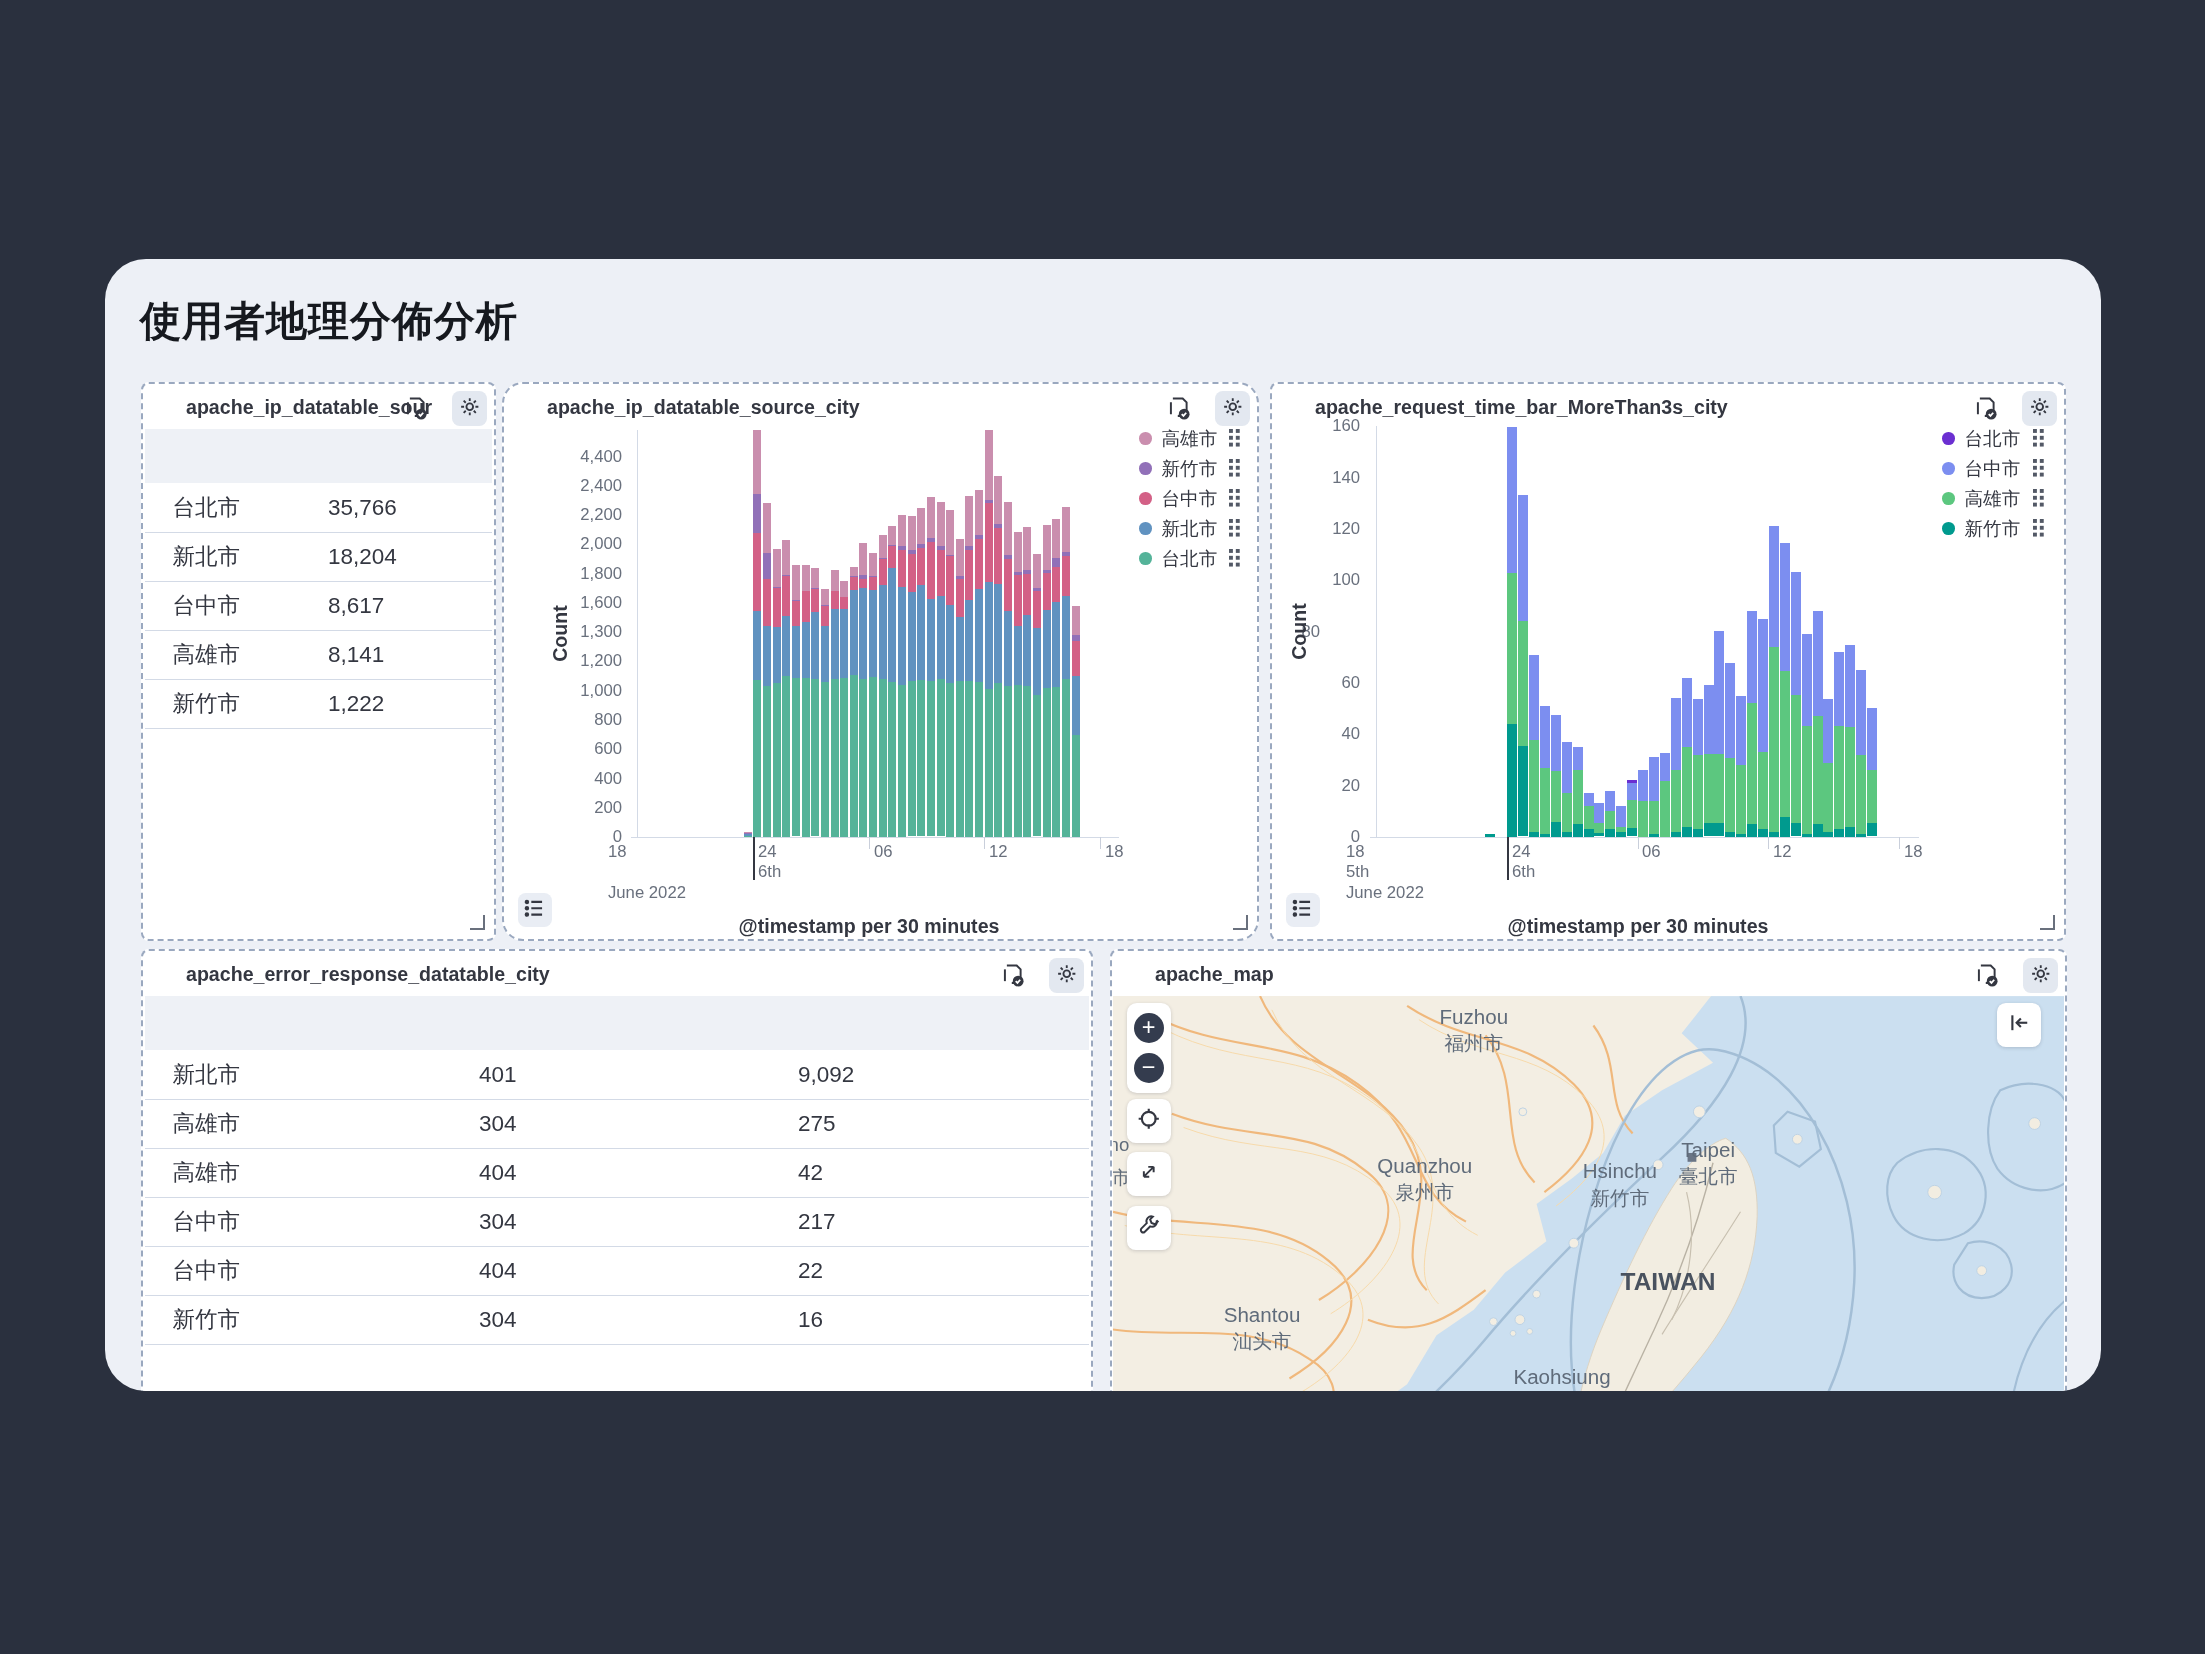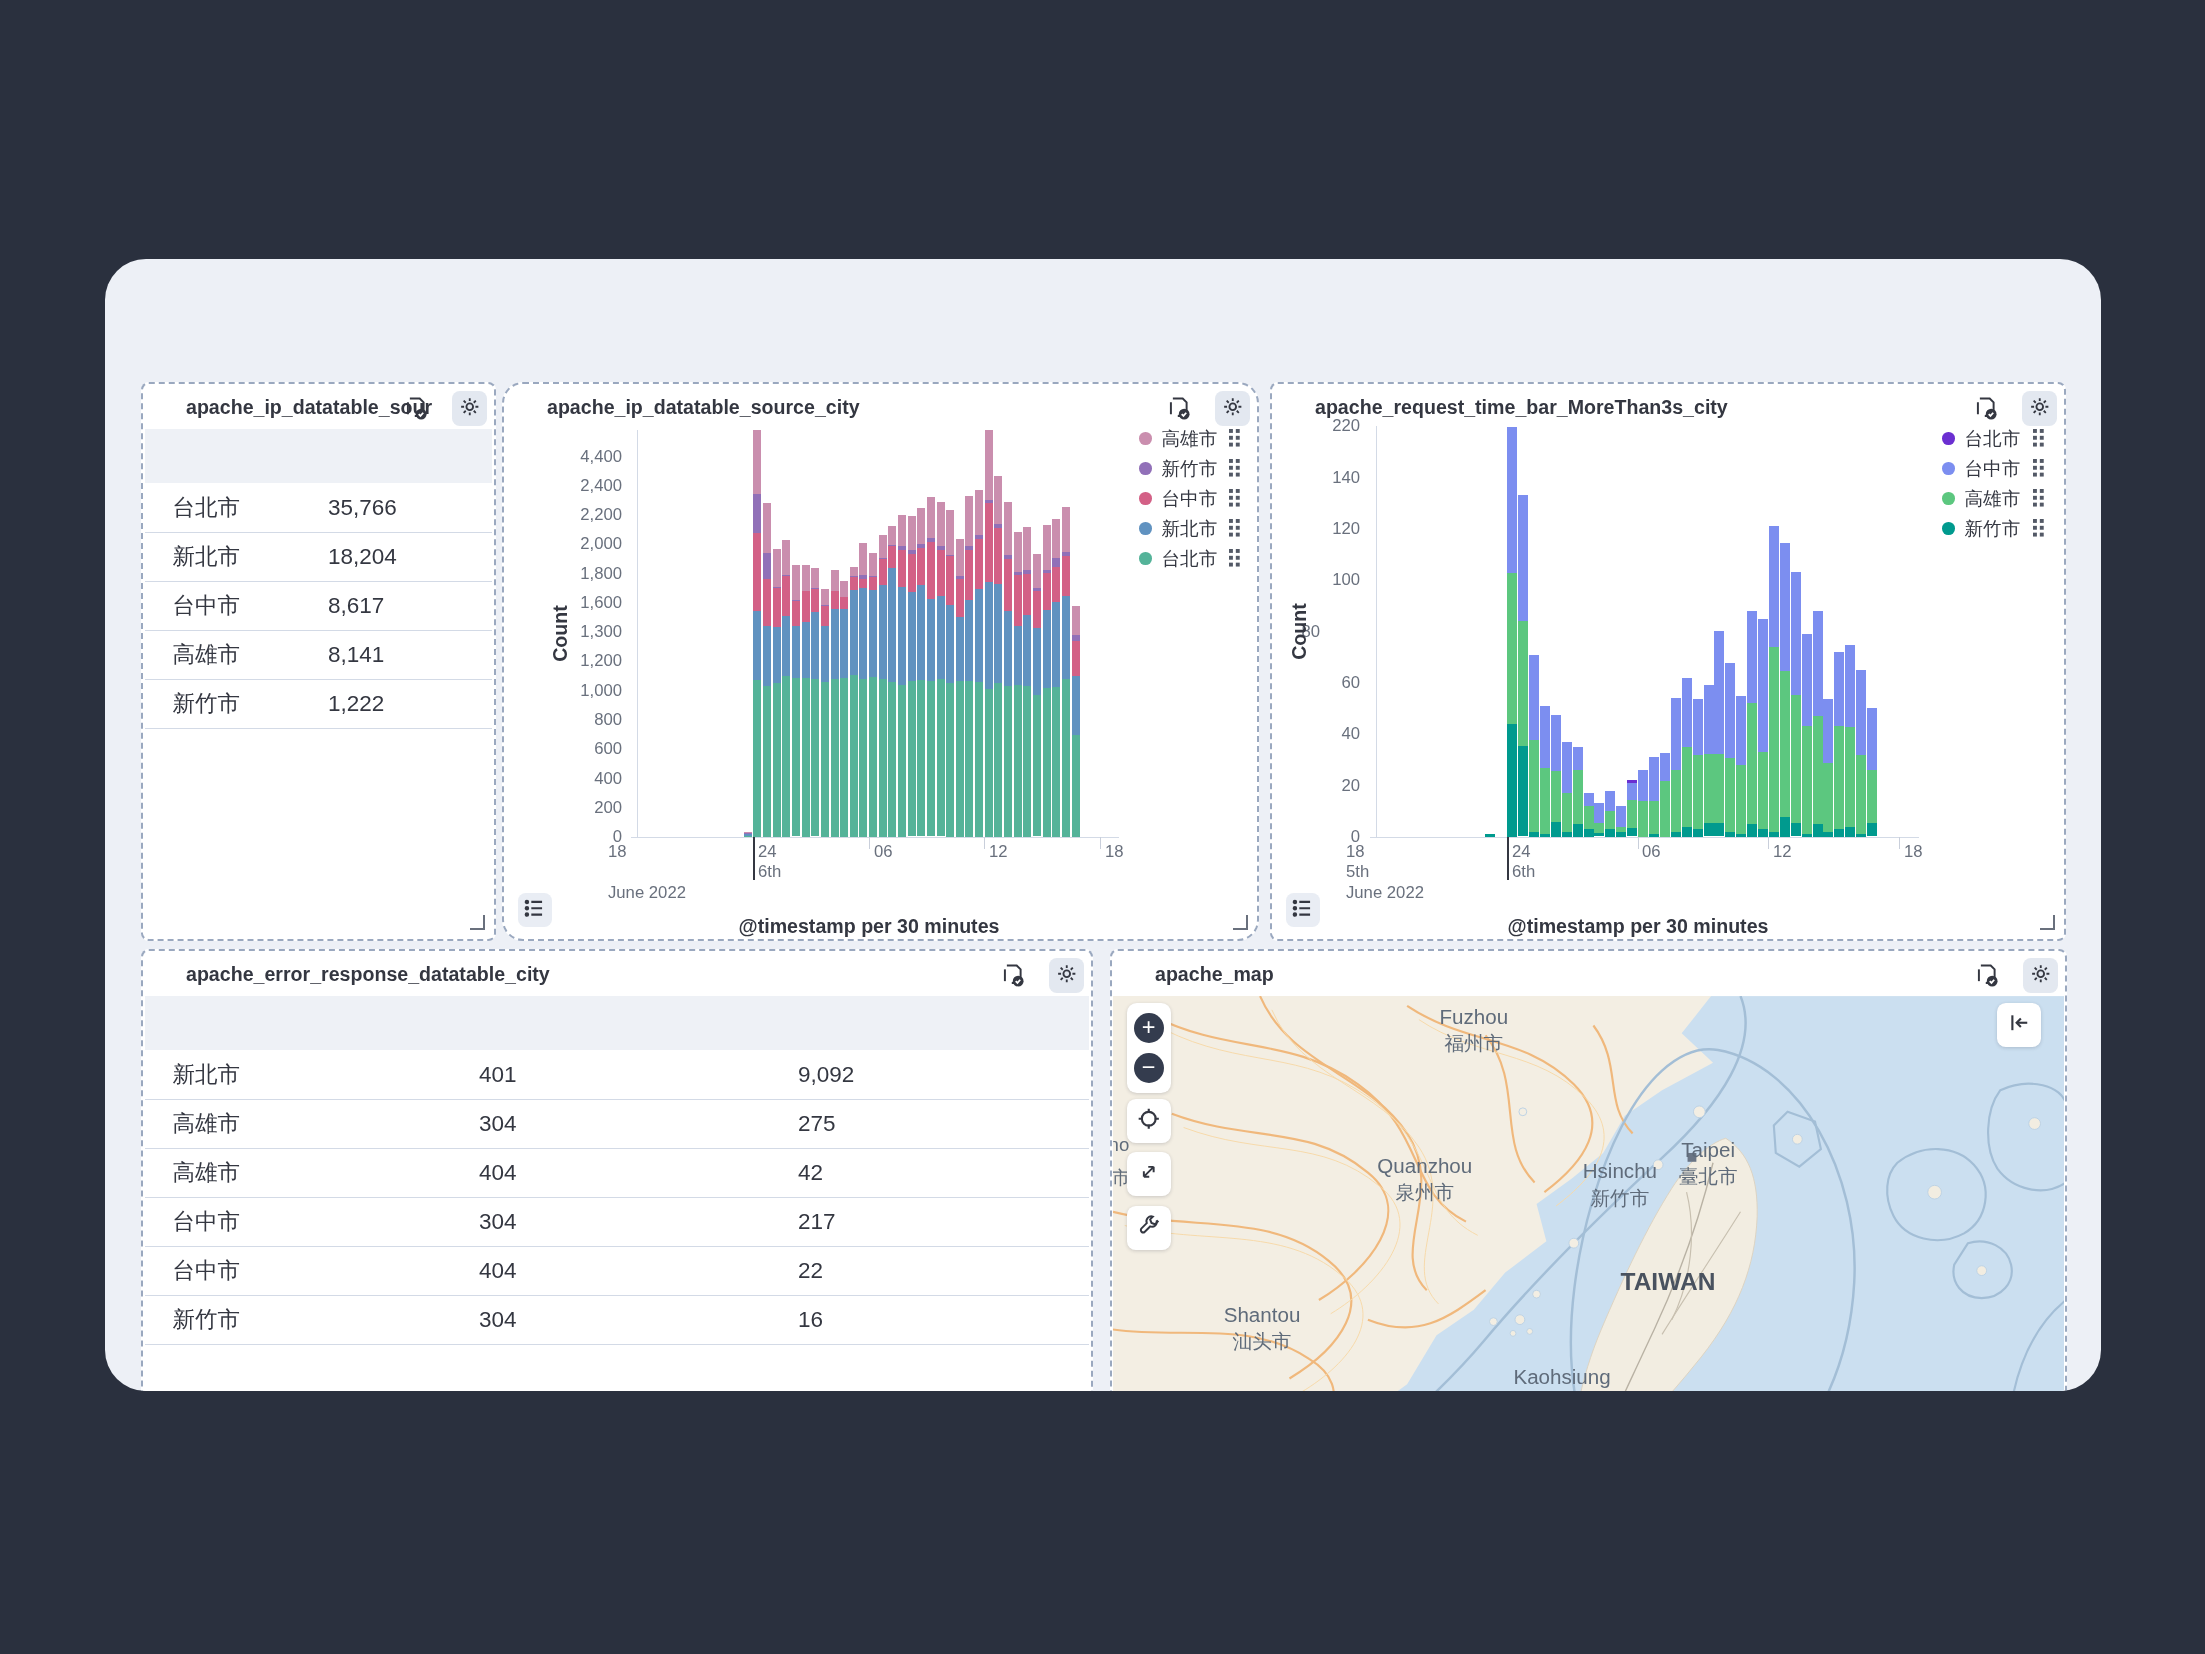--- a/index.html
+++ b/index.html
@@ -34,20 +34,21 @@
   .resize-handle{position:absolute;right:8.8px;bottom:8.8px;width:13.7px;height:13.7px;border-right:2.9px solid #69707d;border-bottom:2.9px solid #69707d;cursor:nwse-resize;}
   .map-wrap{position:absolute;left:1px;top:45px;right:1px;bottom:1px;overflow:hidden;}
   .map-btn{position:absolute;background:#fff;border-radius:8.8px;box-shadow:0 1px 3.9px rgba(20,30,50,.18);display:flex;align-items:center;justify-content:center;cursor:pointer;}
   .zoom-group{position:absolute;left:13.7px;top:6.9px;width:44px;height:90px;background:#fff;border-radius:9.8px;box-shadow:0 1px 3.9px rgba(20,30,50,.18);display:flex;flex-direction:column;align-items:center;justify-content:space-evenly;}
   .zoom-circle{width:30px;height:30px;border-radius:50%;background:#343c4e;color:#fff;font-size:23.5px;line-height:28px;text-align:center;cursor:pointer;user-select:none;}
 </style>
 </head>
 <body>
 
 <div class="card">
+  <h1 class="dash-title">使用者地理分佈分析</h1>
 
   <section class="panel" id="panel-ip-table" style="left:36px;top:123px;width:355px;height:559px;">
     <span class="panel-title">apache_ip_datatable_sour...</span>
     <span class="hicon" style="right:65px;"><svg viewBox="0 0 27 27">
           <path d="M7 3.5 h10 l4 4 v12 a2 2 0 0 1 -2 2 h-7" fill="none" stroke="#343741" stroke-width="2"></path>
           <path d="M5 7.5 v12" stroke="#343741" stroke-width="2"></path>
           <circle cx="18.5" cy="19.5" r="5.5" fill="#343741"></circle>
           <path d="M16 19.5 l1.8 1.8 2.8-3.2" stroke="#fff" stroke-width="1.8" fill="none"></path>
         </svg></span>
     <span class="gearbox">
@@ -461,21 +462,21 @@
         <div class="axis-y" style="left: 104px; top: 42px; height: 411px;"></div>
         <div class="axis-x" style="left: 98px; top: 453px; width: 549px;"></div>
         <div class="ytick" style="right: 704px; top: 443px; width: auto;">0</div>
         <div class="ytick" style="right: 704px; top: 392px; width: auto;">20</div>
         <div class="ytick" style="right: 704px; top: 340px; width: auto;">40</div>
         <div class="ytick" style="right: 704px; top: 289px; width: auto;">60</div>
         <div class="ytick" style="right: 744px; top: 238px; width: auto;">80</div>
         <div class="ytick" style="right: 704px; top: 186px; width: auto;">100</div>
         <div class="ytick" style="right: 704px; top: 135px; width: auto;">120</div>
         <div class="ytick" style="right: 704px; top: 84px; width: auto;">140</div>
-        <div class="ytick" style="right: 704px; top: 32px; width: auto;">220</div>
+        <div class="ytick" style="right: 704px; top: 32px; width: auto;">160</div>
         <div class="count-label" style="left: -2px; top: 236px; width: 59px; text-align: center;">Count</div>
         <div class="bar" style="left: 213px; width: 9.5px; top: 450px; height: 2.6px;">
           <div class="seg" style="height: 2.6px; background: rgb(0, 154, 142);"></div>
         </div>
         <div class="bar" style="left: 235px; width: 9.5px; top: 42px; height: 411px;">
           <div class="seg" style="height: 113px; background: rgb(0, 154, 142);"></div>
           <div class="seg" style="height: 151px; background: rgb(92, 199, 127);"></div>
           <div class="seg" style="height: 146px; background: rgb(124, 142, 240);"></div>
         </div>
         <div class="bar" style="left: 246px; width: 9.5px; top: 111px; height: 341px;">

